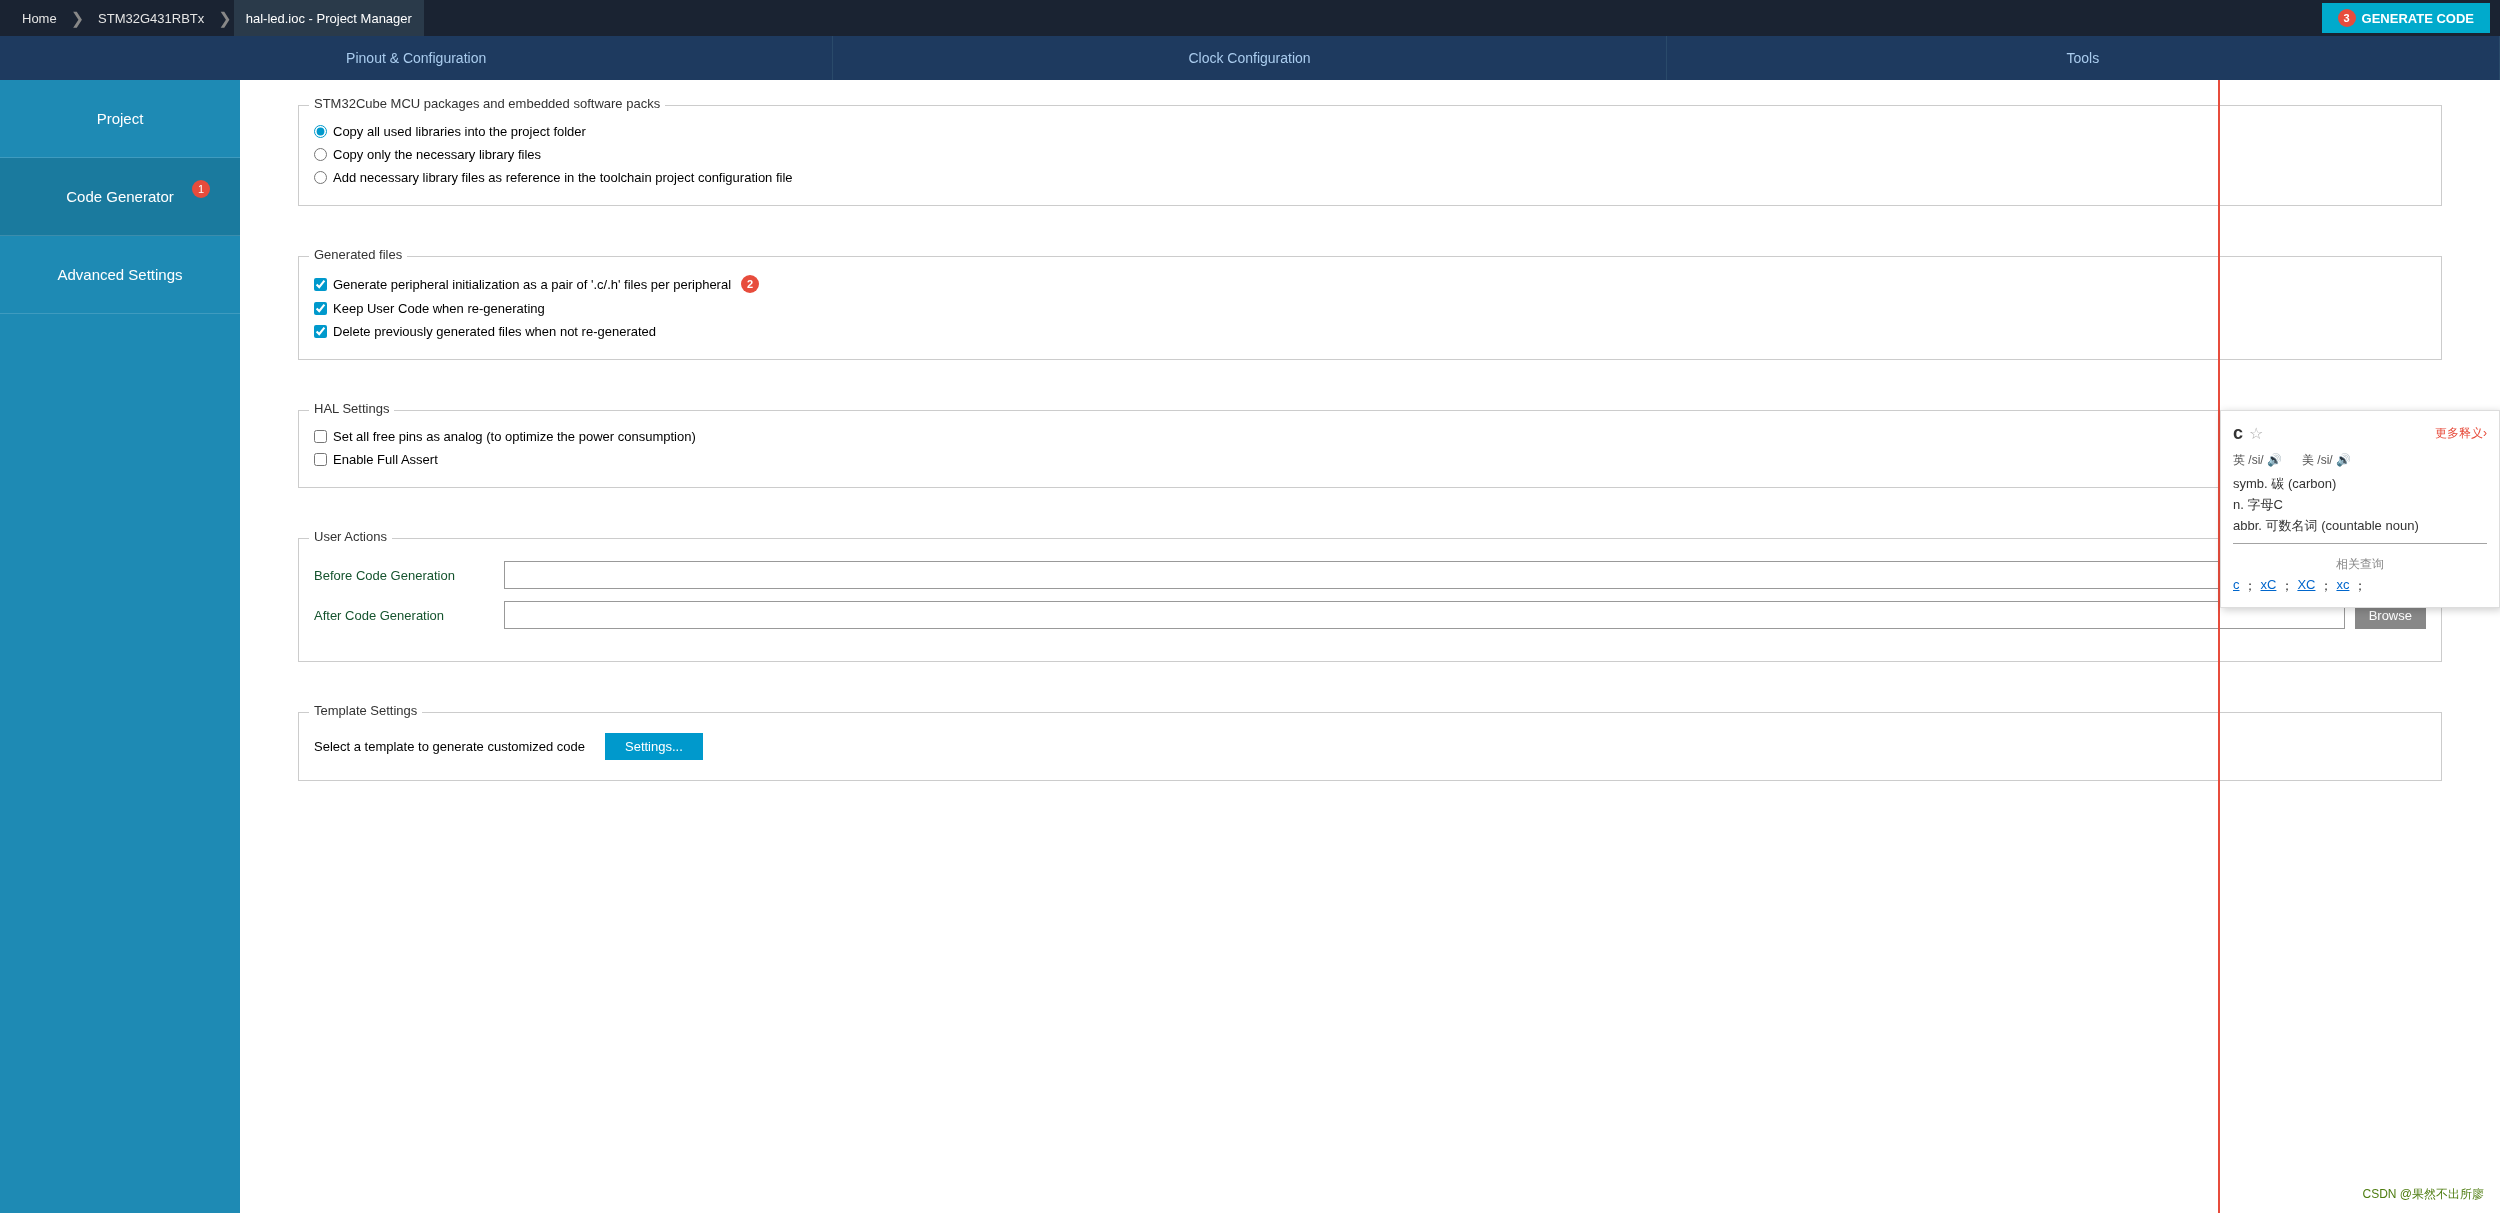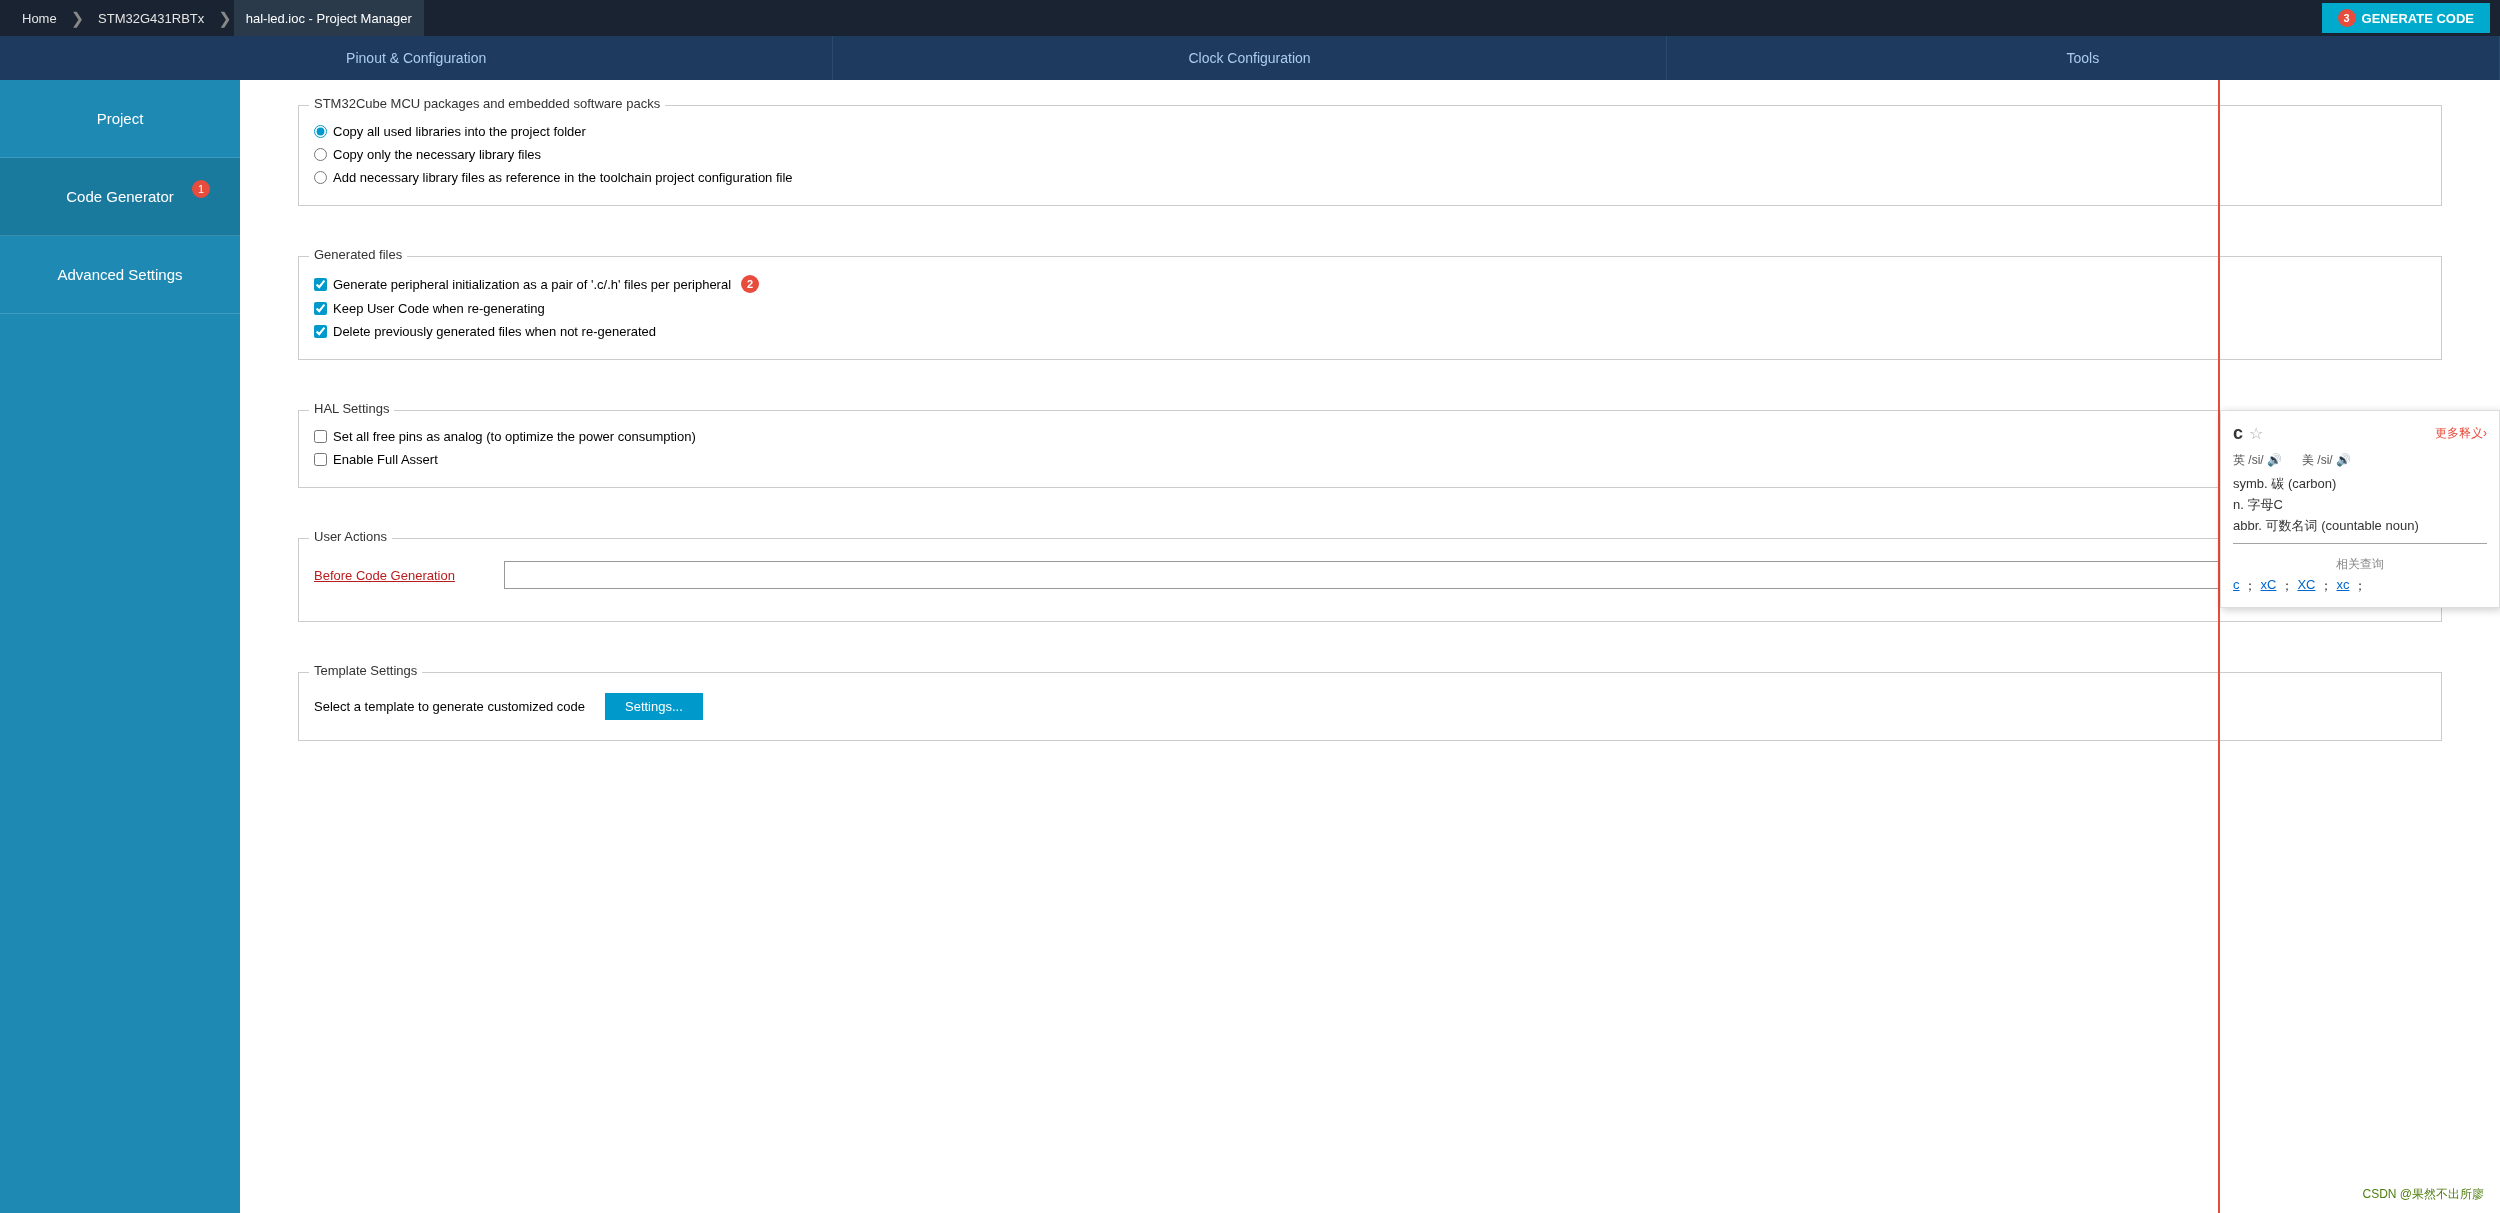--- a/index.html
+++ b/index.html
@@ -202,23 +202,22 @@
 
     
     .user-action-row {
       display: flex;
       align-items: center;
       gap: 10px;
       margin: 12px 0;
     }
     .user-action-label {
       width: 180px;
-      color: #b91c1c;
-      font-size: 13px;
-      text-decoration: underline;
+      color: #14532d;
+      font-size: 13px;
     }
     .user-action-input {
       flex: 1;
       height: 28px;
       border: 1px solid #999;
       background: white;
       font-size: 13px;
       padding: 0 5px;
     }
     .browse-btn {
@@ -445,20 +444,25 @@
         </div>
       </div>
     </div>
 
     <div class="section-wrapper">
       <div class="section">
         <span class="section-title">User Actions</span>
         <div class="section-content">
           <div class="user-action-row">
             <span class="user-action-label">Before Code Generation</span>
+            <input type="text" class="user-action-input" style="">
+            <button class="browse-btn">Browse</button>
+          </div>
+          <div class="user-action-row">
+            <span class="user-action-label">After Code Generation</span>
             <input type="text" class="user-action-input" style="">
             <button class="browse-btn">Browse</button>
           </div>
         </div>
       </div>
     </div>
 
     <div class="section-wrapper">
       <div class="section">
         <span class="section-title">Template Settings</span>

